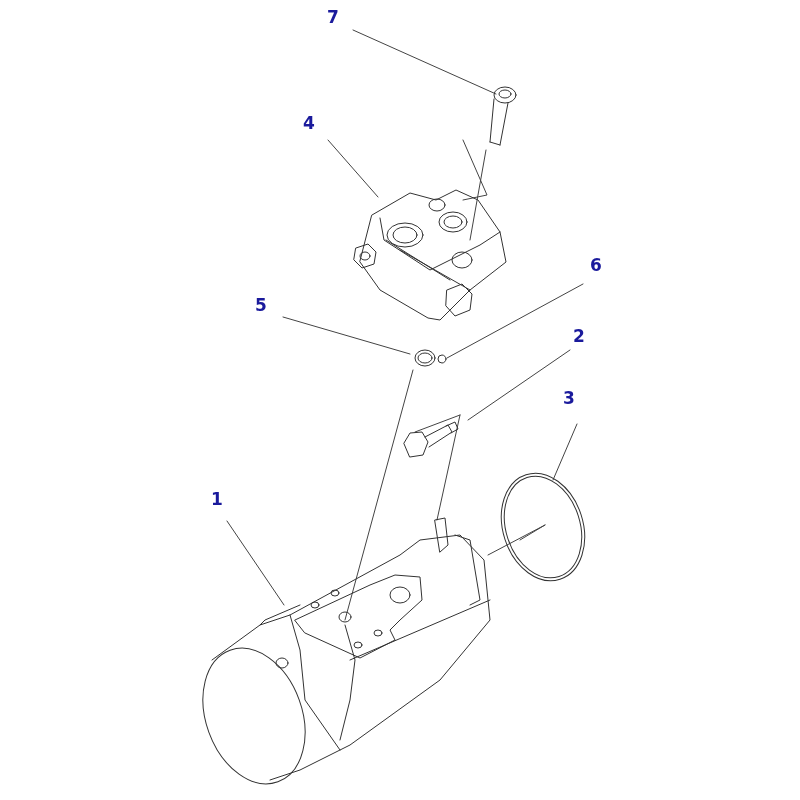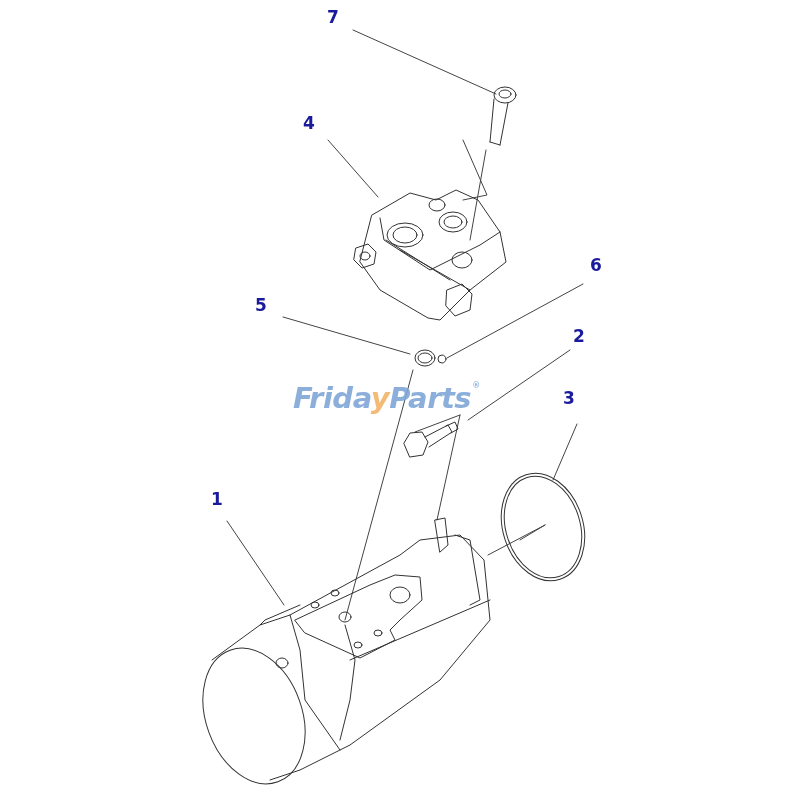--- a/index.html
+++ b/index.html
@@ -105,21 +105,20 @@
       <ellipse cx="315" cy="605" rx="4" ry="3"></ellipse>
       <ellipse cx="335" cy="593" rx="4" ry="3"></ellipse>
       <ellipse cx="378" cy="633" rx="4" ry="3"></ellipse>
       <ellipse cx="358" cy="645" rx="4" ry="3"></ellipse>
       <ellipse cx="282" cy="663" rx="6" ry="5"></ellipse>
       <path d="M435,520 L445,518 L448,545 L440,552 Z"></path>
       <path d="M455,535 L470,540 L480,600 L470,605"></path>
     </g>
   </svg>
 
-  <div class="logo"><span>Frida</span><span class="swoosh">y</span><span>Parts</span><span class="reg">®</span></div>
 
   <div class="callout" style="left:327px; top:9px;">7</div>
   <div class="callout" style="left:303px; top:115px;">4</div>
   <div class="callout" style="left:590px; top:257px;">6</div>
   <div class="callout" style="left:255px; top:297px;">5</div>
   <div class="callout" style="left:573px; top:328px;">2</div>
   <div class="callout" style="left:563px; top:390px;">3</div>
   <div class="callout" style="left:211px; top:491px;">1</div>
 
 </div>

